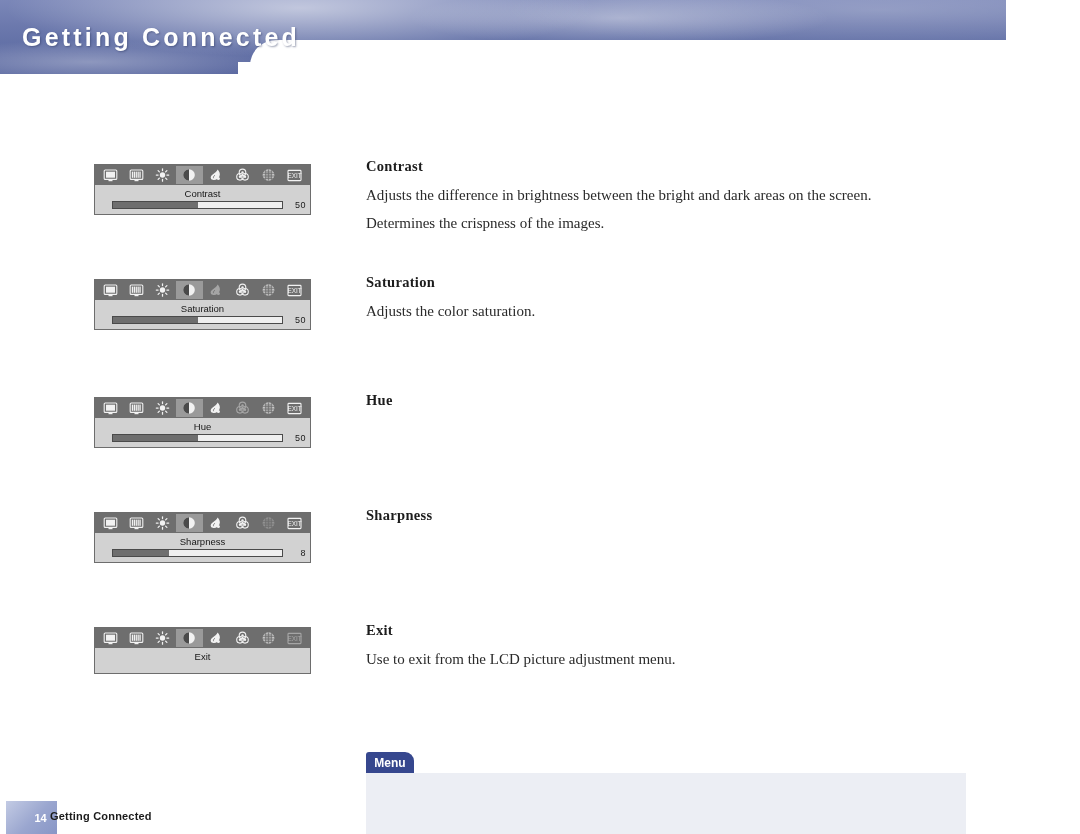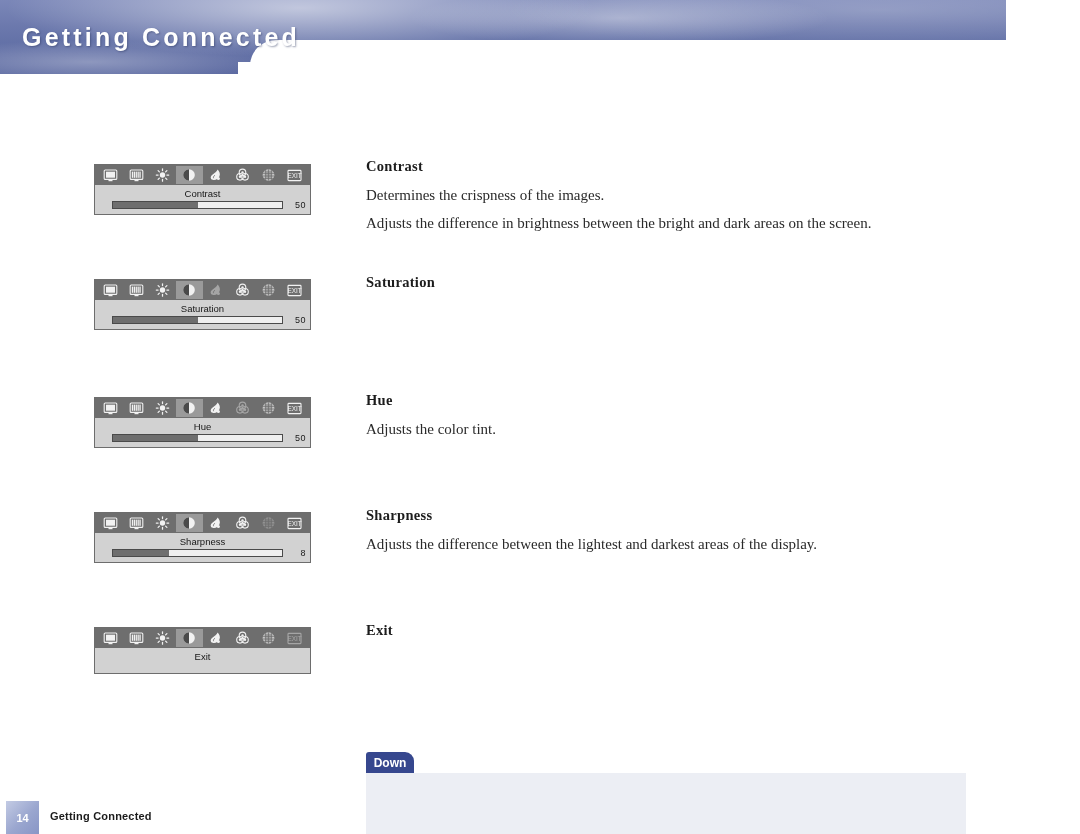--- a/index.html
+++ b/index.html
@@ -190,20 +190,21 @@
     top: 801px;
     width: 33px;
     height: 33px;
     background: linear-gradient(135deg, #c3cbe4 0%, #9aa6cf 55%, #8896c6 100%);
     color: #ffffff;
     font-size: 11px;
     font-weight: bold;
     display: flex;
     align-items: center;
     justify-content: center;
+    padding-left: 18px;
   }
   .footer-text {
     position: absolute;
     left: 50px;
     top: 810px;
     font-size: 11px;
     font-weight: bold;
     color: #1b1b1b;
     letter-spacing: 0.2px;
   }
@@ -306,22 +307,22 @@
       <div class="osd-label">Contrast</div>
       <div class="osd-sliderrow">
         <div class="osd-track">
           <div class="osd-fill" style="width: 50%;"></div>
         </div>
         <div class="osd-value">50</div>
       </div>
     </div>
     <div class="txt" style="top: 158px;">
       <h3>Contrast</h3>
+      <p>Adjusts the difference in brightness between the bright and dark areas on the screen.</p>
       <p>Determines the crispness of the images.</p>
-      <p>Adjusts the difference in brightness between the bright and dark areas on the screen.</p>
     </div>
     <div class="osd" style="top: 279px;">
       <div class="osd-iconbar">
         <div class="osd-icon">
           <svg width="15" height="13" viewBox="0 0 15 13">
             <rect x="1.2" y="1" width="12.6" height="9.4" rx="1" stroke="#f2f2f2" fill="none" stroke-width="1.1"></rect>
             <rect x="3" y="2.7" width="9" height="6" fill="#f2f2f2"></rect>
             <rect x="5.5" y="10.6" width="4" height="1.6" fill="#f2f2f2"></rect>
           </svg>
         </div>
@@ -403,20 +404,21 @@
       <div class="osd-label">Saturation</div>
       <div class="osd-sliderrow">
         <div class="osd-track">
           <div class="osd-fill" style="width: 50%;"></div>
         </div>
         <div class="osd-value">50</div>
       </div>
     </div>
     <div class="txt" style="top: 274px;">
       <h3>Saturation</h3>
+      <p>Adjusts the color saturation.</p>
     </div>
     <div class="osd" style="top: 397px;">
       <div class="osd-iconbar">
         <div class="osd-icon">
           <svg width="15" height="13" viewBox="0 0 15 13">
             <rect x="1.2" y="1" width="12.6" height="9.4" rx="1" stroke="#f2f2f2" fill="none" stroke-width="1.1"></rect>
             <rect x="3" y="2.7" width="9" height="6" fill="#f2f2f2"></rect>
             <rect x="5.5" y="10.6" width="4" height="1.6" fill="#f2f2f2"></rect>
           </svg>
         </div>
@@ -498,21 +500,20 @@
       <div class="osd-label">Hue</div>
       <div class="osd-sliderrow">
         <div class="osd-track">
           <div class="osd-fill" style="width: 50%;"></div>
         </div>
         <div class="osd-value">50</div>
       </div>
     </div>
     <div class="txt" style="top: 392px;">
       <h3>Hue</h3>
-      <p>Adjusts the color tint.</p>
     </div>
     <div class="osd" style="top: 512px;">
       <div class="osd-iconbar">
         <div class="osd-icon">
           <svg width="15" height="13" viewBox="0 0 15 13">
             <rect x="1.2" y="1" width="12.6" height="9.4" rx="1" stroke="#f2f2f2" fill="none" stroke-width="1.1"></rect>
             <rect x="3" y="2.7" width="9" height="6" fill="#f2f2f2"></rect>
             <rect x="5.5" y="10.6" width="4" height="1.6" fill="#f2f2f2"></rect>
           </svg>
         </div>
@@ -594,21 +595,20 @@
       <div class="osd-label">Sharpness</div>
       <div class="osd-sliderrow">
         <div class="osd-track">
           <div class="osd-fill" style="width: 33%;"></div>
         </div>
         <div class="osd-value">8</div>
       </div>
     </div>
     <div class="txt" style="top: 507px;">
       <h3>Sharpness</h3>
-      <p>Adjusts the difference between the lightest and darkest areas of the display.</p>
     </div>
     <div class="osd" style="top: 627px;">
       <div class="osd-iconbar">
         <div class="osd-icon">
           <svg width="15" height="13" viewBox="0 0 15 13">
             <rect x="1.2" y="1" width="12.6" height="9.4" rx="1" stroke="#f2f2f2" fill="none" stroke-width="1.1"></rect>
             <rect x="3" y="2.7" width="9" height="6" fill="#f2f2f2"></rect>
             <rect x="5.5" y="10.6" width="4" height="1.6" fill="#f2f2f2"></rect>
           </svg>
         </div>
@@ -685,23 +685,24 @@
             <rect x="1" y="1.4" width="13" height="10.2" rx="0.8" stroke="#f2f2f2" fill="none" stroke-width="1.1"></rect>
             <text x="7.5" y="9" font-size="6.4" font-family="Liberation Sans, sans-serif" fill="#f2f2f2" text-anchor="middle">EXIT</text>
           </svg>
         </div>
       </div>
       <div class="osd-label">Exit</div>
       <div class="osd-spacer"></div>
     </div>
     <div class="txt" style="top: 622px;">
       <h3>Exit</h3>
+      <p>Use to exit from the LCD picture adjustment menu.</p>
     </div>
   </div>
 
 <div class="note-wrap">
-  <div class="note-tab">Down</div>
+  <div class="note-tab">Menu</div>
   <div class="note-body">
   </div>
 </div>
 
 <div class="footer-badge">14</div>
 <div class="footer-text">Getting Connected</div>
 
 </body></html>

